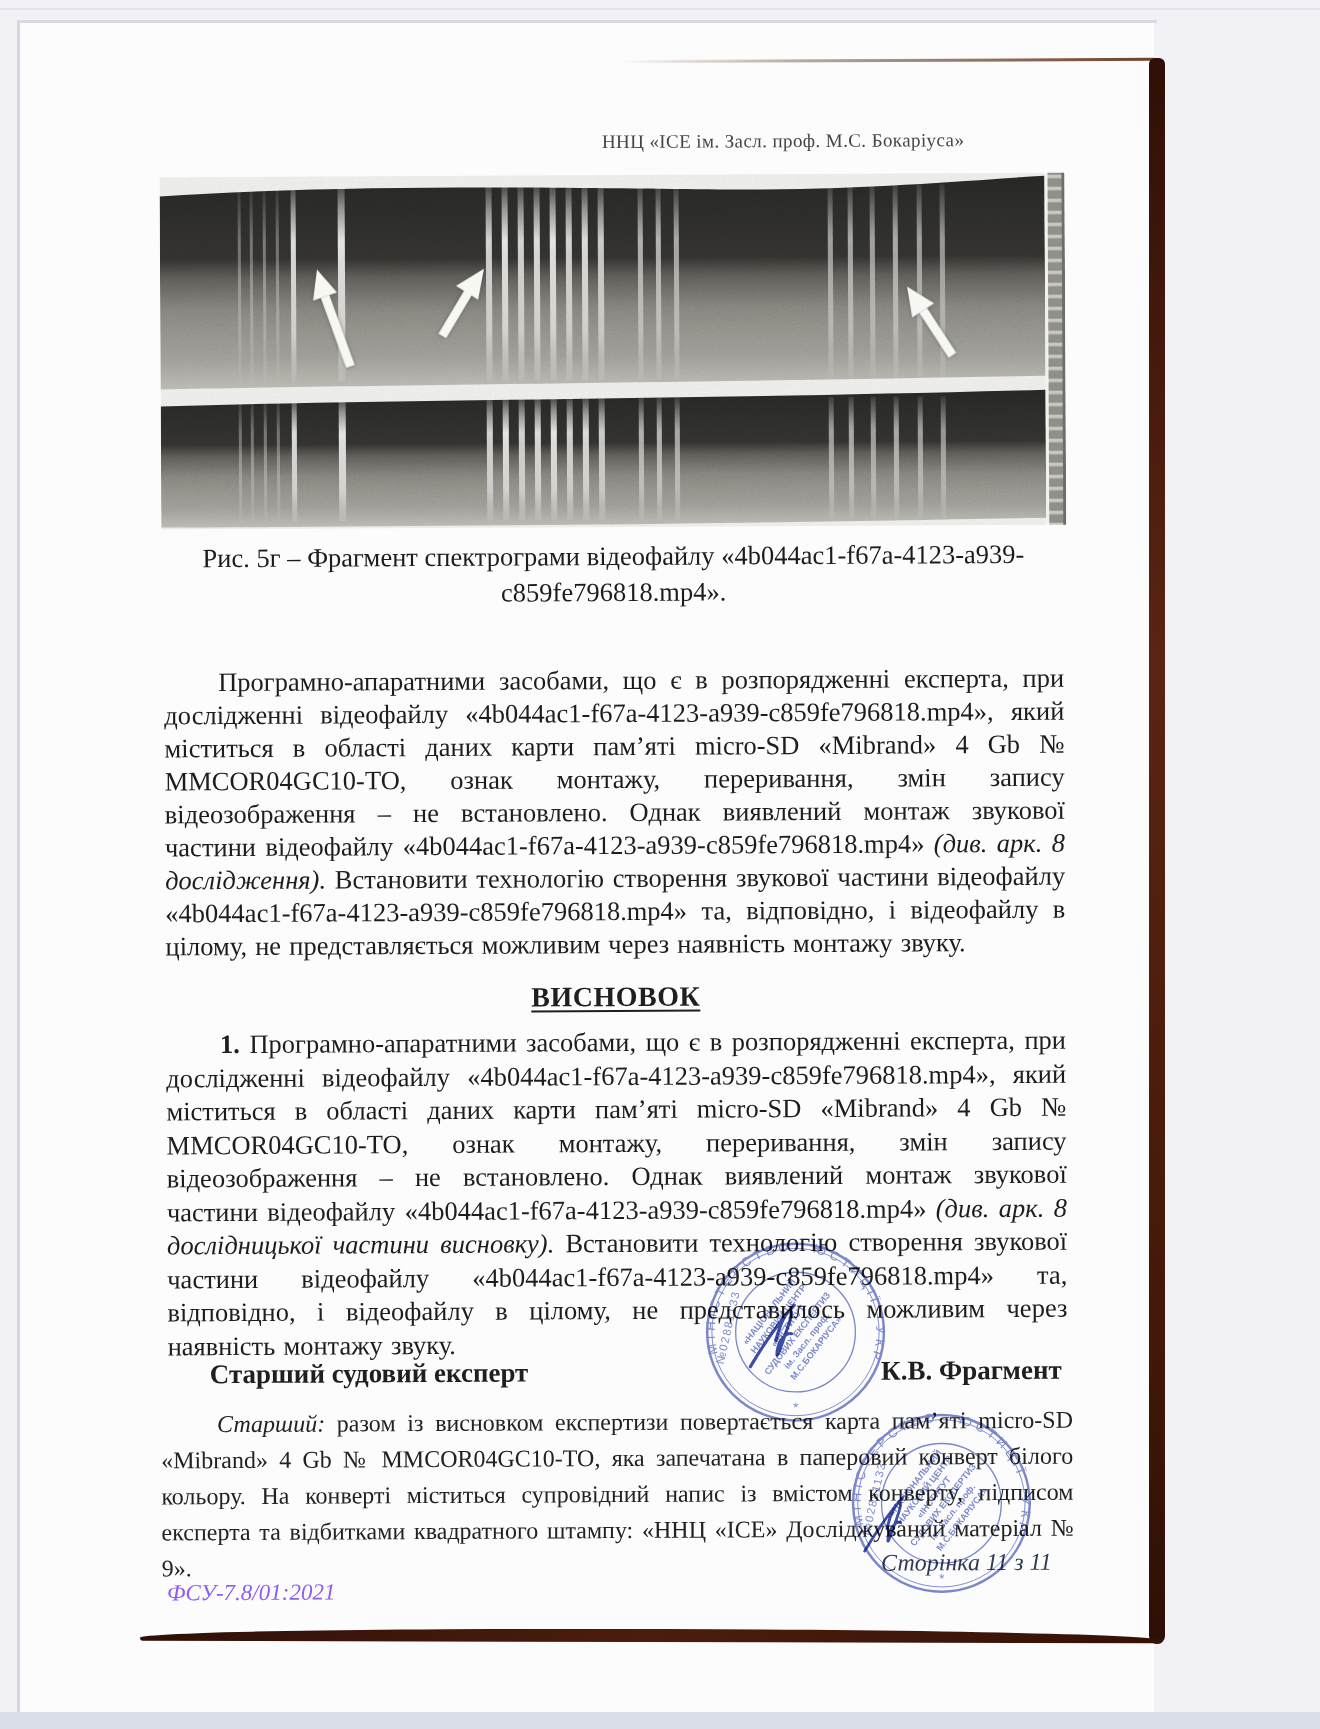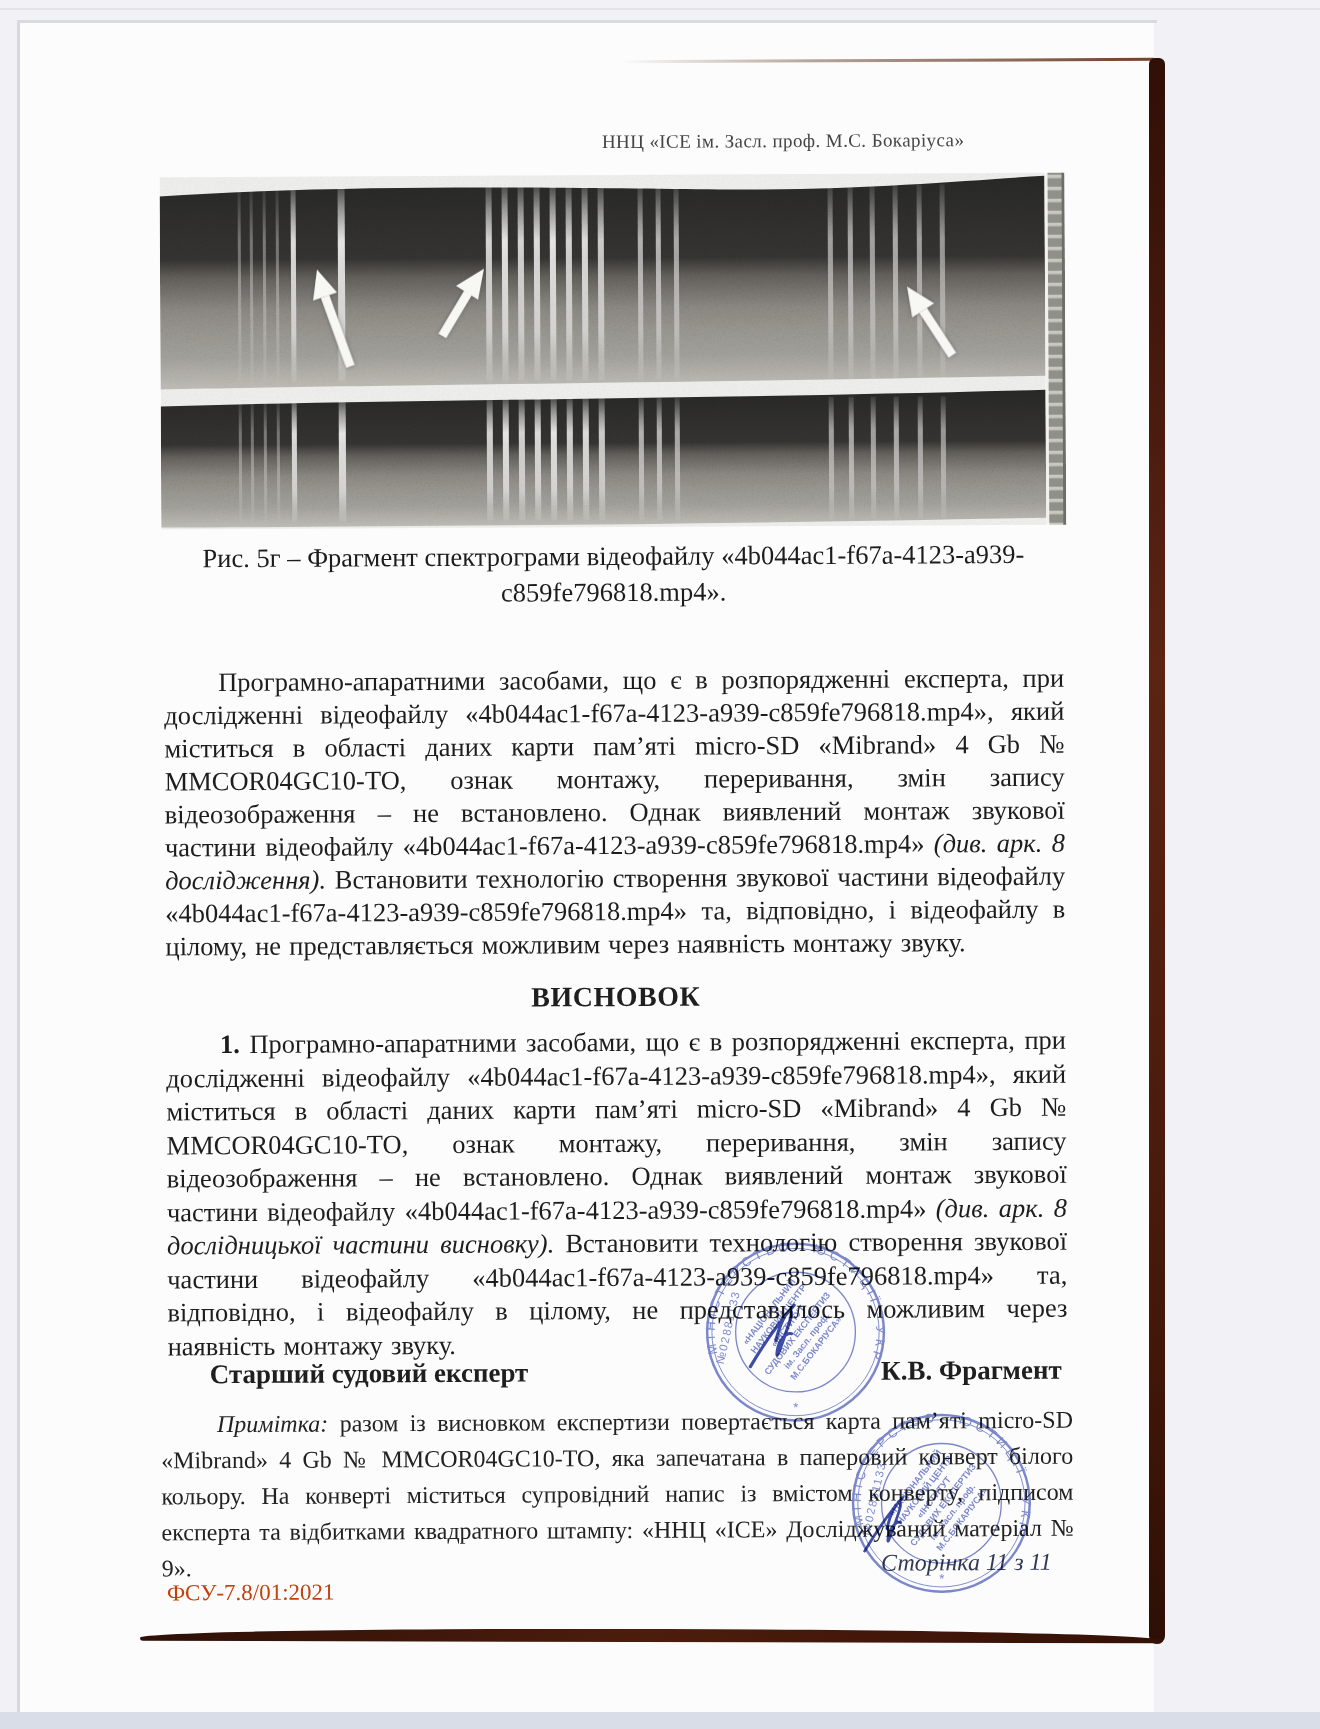--- a/index.html
+++ b/index.html
@@ -57,35 +57,35 @@
   }
   .par-research{top:664px;}
   .par-conclusion{top:1026px;line-height:33.5px;}
   .ital{font-style:italic;}
   .bold{font-weight:bold;}
 
   .conclusion-heading{
     position:absolute;left:165px;top:981px;width:900px;text-align:center;
     font-size:28px;font-weight:bold;letter-spacing:.5px;margin:0;
   }
-  .conclusion-heading span{text-underline-offset:4px;text-decoration-thickness:2px;}
+  .conclusion-heading span{text-decoration:underline;text-underline-offset:4px;text-decoration-thickness:2px;}
 
   .sign-row{
     position:absolute;left:165px;top:1357px;width:900px;box-sizing:border-box;
     display:flex;justify-content:space-between;align-items:baseline;
     font-size:27px;font-weight:bold;padding-left:42px;padding-right:6px;
   }
 
   .note-par{
     position:absolute;left:158px;top:1404px;width:912px;
     font-size:24px;line-height:36px;text-align:justify;text-indent:56px;
     color:#222;margin:0;word-spacing:1px;
   }
 
-  .form-code{position:absolute;left:163px;top:1578px;font-size:23px;color:#c2410c;}
+  .form-code{position:absolute;left:163px;top:1578px;font-size:23px;font-style:italic;color:#8b5cf6;}
   .page-num{
     position:absolute;left:165px;top:1551px;width:903px;box-sizing:border-box;
     text-align:right;padding-right:20px;font-size:24px;font-style:italic;color:#303a55;
   }
 
   .stamp{position:absolute;mix-blend-mode:multiply;opacity:.85;}
   .stamp-1{left:698px;top:1238px;}
   .stamp-2{left:843px;top:1410px;}
   .stamp text{font-family:"Liberation Sans","DejaVu Sans",sans-serif;}
   .sig{position:absolute;mix-blend-mode:multiply;}
@@ -219,21 +219,21 @@
 
     <h2 class="conclusion-heading"><span>ВИСНОВОК</span></h2>
 
     <p class="body-par par-conclusion"><span class="bold">1.</span><span> Програмно-апаратними засобами, що є в розпорядженні експерта, при дослідженні відеофайлу «4b044ac1-f67a-4123-a939-c859fe796818.mp4», який міститься в області даних карти пам’яті micro-SD «Mibrand» 4 Gb № MMCOR04GC10-TO, ознак монтажу, переривання, змін запису відеозображення – не встановлено. Однак виявлений монтаж звукової частини відеофайлу «4b044ac1-f67a-4123-a939-c859fe796818.mp4» </span><span class="ital">(див. арк. 8 дослідницької частини висновку).</span><span> Встановити технологію створення звукової частини відеофайлу «4b044ac1-f67a-4123-a939-c859fe796818.mp4» та, відповідно, і відеофайлу в цілому, не представилось можливим через наявність монтажу звуку.</span></p>
 
     <div class="sign-row">
       <span>Старший судовий експерт</span>
       <span>К.В. Фрагмент</span>
     </div>
 
-    <p class="note-par"><span class="ital">Примітка:</span><span> разом із висновком експертизи повертається карта пам’яті micro-SD «Mibrand» 4 Gb № MMCOR04GC10-TO, яка запечатана в паперовий конверт білого кольору. На конверті міститься супровідний напис із вмістом конверту, підписом експерта та відбитками квадратного штампу: «ННЦ «ІСЕ» Досліджуваний матеріал № 9».</span></p>
+    <p class="note-par"><span class="ital">Старший:</span><span> разом із висновком експертизи повертається карта пам’яті micro-SD «Mibrand» 4 Gb № MMCOR04GC10-TO, яка запечатана в паперовий конверт білого кольору. На конверті міститься супровідний напис із вмістом конверту, підписом експерта та відбитками квадратного штампу: «ННЦ «ІСЕ» Досліджуваний матеріал № 9».</span></p>
 
     <div class="form-code">ФСУ-7.8/01:2021</div>
     <div class="page-num">Сторінка 11 з 11</div>
 
     <svg class="stamp stamp-1" width="190" height="190" viewBox="-100 -100 200 200">
       <g fill="currentColor" opacity="0.82" color="#4355b4">
         <circle r="93" fill="none" stroke="currentColor" stroke-width="2.6"></circle>
         <circle r="88" fill="none" stroke="currentColor" stroke-width="1"></circle>
         <circle r="63" fill="none" stroke="currentColor" stroke-width="1.4"></circle>
         <defs>

